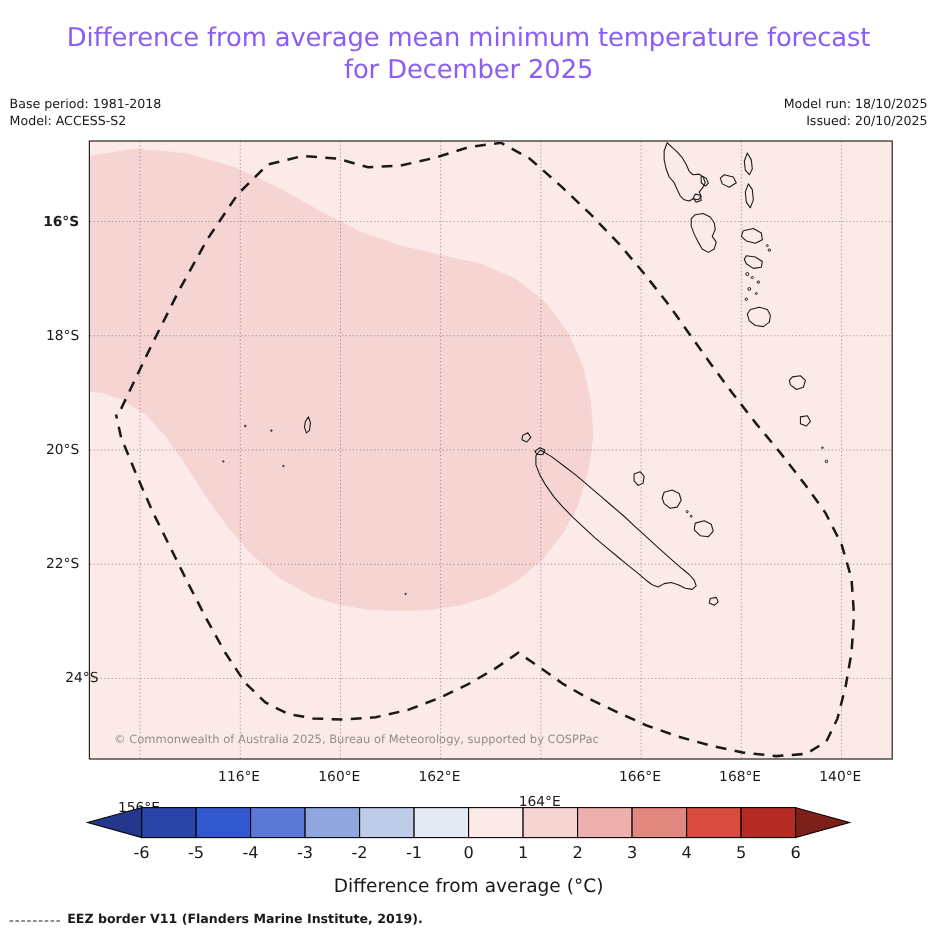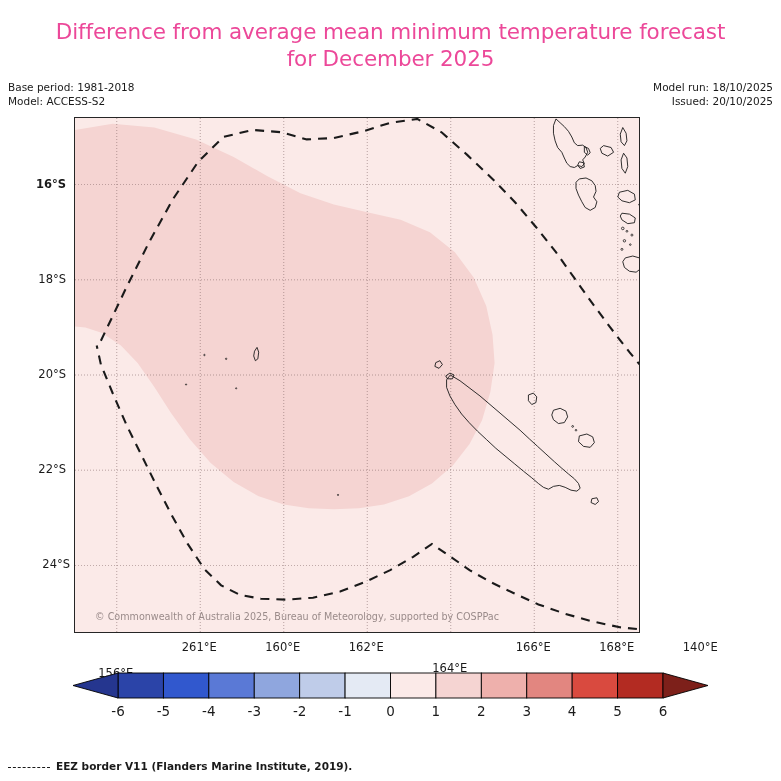--- a/index.html
+++ b/index.html
@@ -22,40 +22,40 @@
   }
 
   
   .title {
     position: absolute;
     left: 40px; top: 18px;
     width: 701px;
     text-align: center;
     font-size: 21.5px;
     line-height: 27px;
-    color: #ec4899;
+    color: #8b5cf6;
     letter-spacing: -0.1px;
   }
 
   
   .meta {
     position: absolute;
     font-size: 10.5px;
     color: #1a1a1a;
     line-height: 13.5px;
     white-space: nowrap;
   }
   .meta-left  { left: 8px;  top: 81px; text-align: left; }
   .meta-right { right: 8px; top: 81px; text-align: right; }
 
   
   .plot {
     position: absolute;
     left: 74px; top: 117px;
-    width: 566px; height: 516px;
+    width: 670px; height: 516px;
     background: #fbeae8;
     border: 1px solid #262626;
     box-sizing: border-box;
     overflow: hidden;
   }
   .plot svg { display: block; }
 
   .copyright {
     position: absolute;
     left: 20px;
@@ -203,25 +203,25 @@
         </g>
     </svg>
     <div class="copyright">© Commonwealth of Australia 2025, Bureau of Meteorology, supported by COSPPac</div>
   </div>
 
   <div id="y-ticks">
       <div class="tick tick-y" style="top: 183.63px; left: 0px; width: 66px; font-weight: bold;">16°S</div>
       <div class="tick tick-y" style="top: 278.815px; left: 0px; width: 66px;">18°S</div>
       <div class="tick tick-y" style="top: 374px; left: 0px; width: 66px;">20°S</div>
       <div class="tick tick-y" style="top: 469.185px; left: 0px; width: 66px;">22°S</div>
-      <div class="tick tick-y" style="top: 564.37px; left: 4px; width: 66px;">24°S</div>
+      <div class="tick tick-y" style="top: 564.37px; left: 16px; width: 66px;">24°S</div>
     </div>
   <div id="x-ticks">
       <div class="tick tick-x" style="left: 115.75px; top: 640px; margin-top: 26px;">156°E</div>
-      <div class="tick tick-x" style="left: 199.25px; top: 640px;">261°E</div>
+      <div class="tick tick-x" style="left: 199.25px; top: 640px;">116°E</div>
       <div class="tick tick-x" style="left: 282.75px; top: 640px;">160°E</div>
       <div class="tick tick-x" style="left: 366.25px; top: 640px;">162°E</div>
       <div class="tick tick-x" style="left: 449.75px; top: 661px;">164°E</div>
       <div class="tick tick-x" style="left: 533.25px; top: 640px;">166°E</div>
       <div class="tick tick-x" style="left: 616.75px; top: 640px;">168°E</div>
       <div class="tick tick-x" style="left: 700.25px; top: 640px;">140°E</div>
     </div>
 
   <div class="cbar-wrap">
     <svg id="cbar-svg" width="781" height="44">
@@ -249,19 +249,20 @@
       <div class="cbar-label" style="left: 299.667px;">-2</div>
       <div class="cbar-label" style="left: 345.083px;">-1</div>
       <div class="cbar-label" style="left: 390.5px;">0</div>
       <div class="cbar-label" style="left: 435.917px;">1</div>
       <div class="cbar-label" style="left: 481.333px;">2</div>
       <div class="cbar-label" style="left: 526.75px;">3</div>
       <div class="cbar-label" style="left: 572.167px;">4</div>
       <div class="cbar-label" style="left: 617.583px;">5</div>
       <div class="cbar-label" style="left: 663px;">6</div>
     </div>
+  <div class="cbar-title">Difference from average (°C)</div>
 
   <div class="footer">
     <span class="footer-dash"></span>
     <span>EEZ border V11 (Flanders Marine Institute, 2019).</span>
   </div>
 
 </div>
 
 </body></html>

